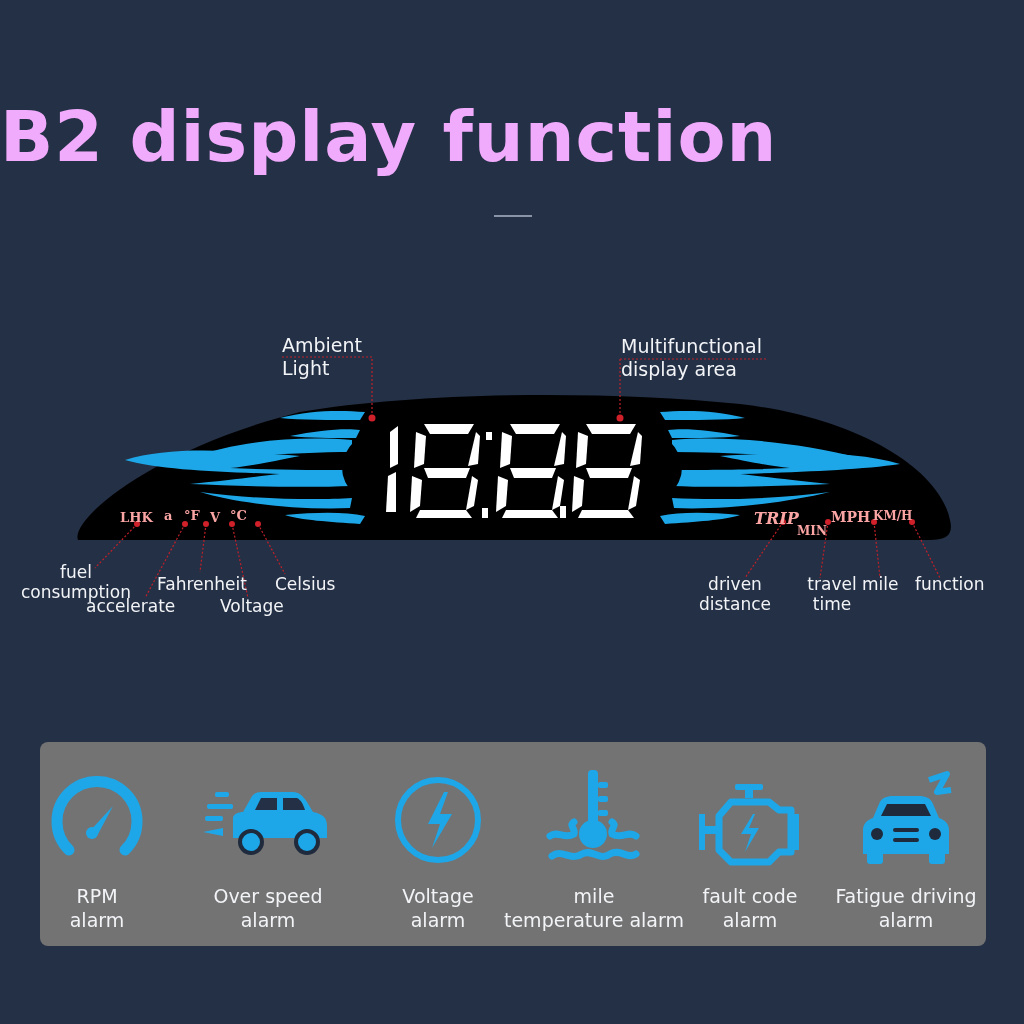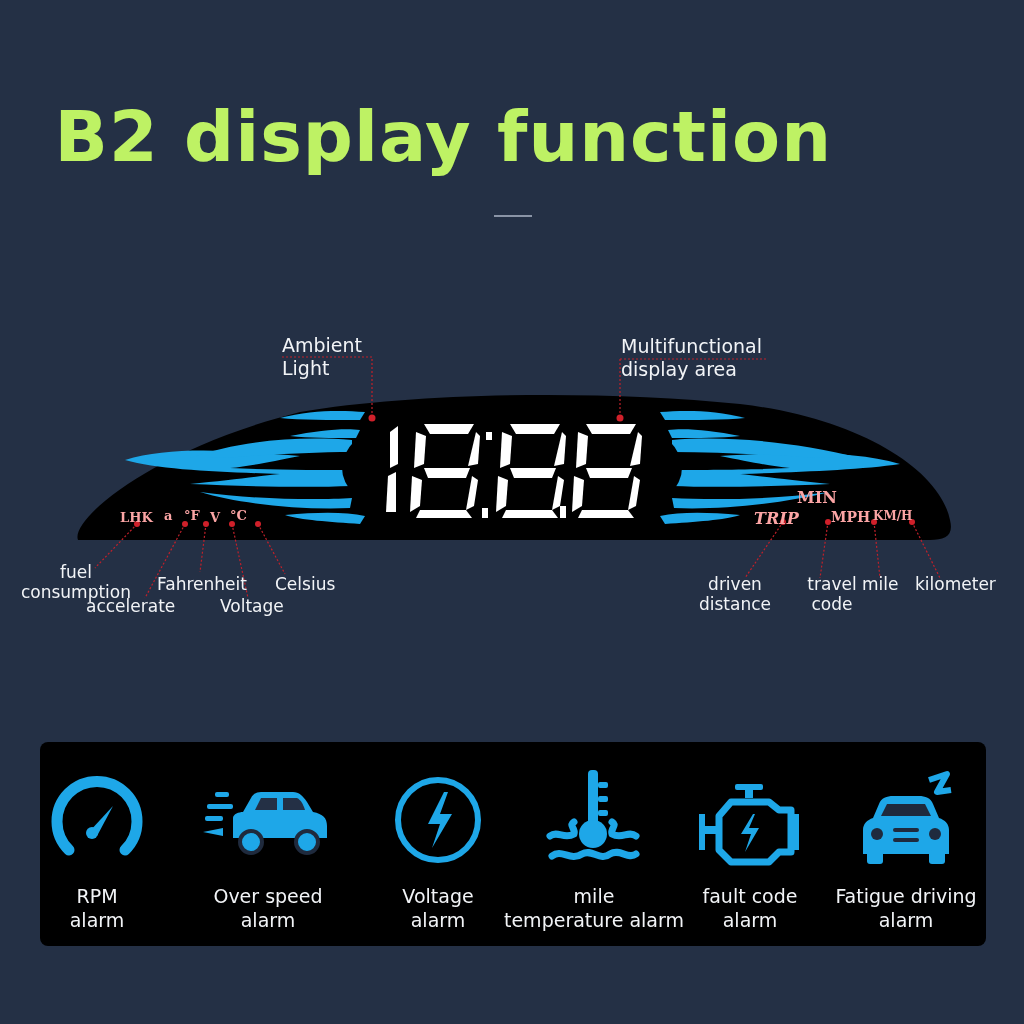--- a/index.html
+++ b/index.html
@@ -5,41 +5,41 @@
   * { margin:0; padding:0; box-sizing:border-box; }
   html, body { width:1024px; height:1024px; overflow:hidden; }
   body {
     background:#243045;
     font-family:"DejaVu Sans", "Liberation Sans", sans-serif;
     color:#ffffff;
     position:relative;
   }
   .title {
     position:absolute; left:0; top:96px; width:832px;
-    text-align:right; font-size:70px; font-weight:bold;
-    letter-spacing:1px; color:#bef264;
+    text-align:left; font-size:70px; font-weight:bold;
+    letter-spacing:1px; color:#f0abfc;
     font-family:"DejaVu Sans", sans-serif;
   }
   .divider {
     position:absolute; left:494px; top:215px; width:38px; height:2px;
     background:#8a94a6;
   }
   .hud { position:absolute; left:0; top:0; width:1024px; height:1024px; }
   .lbl {
     position:absolute; font-size:17px; line-height:20px; color:#f2f4f7;
     white-space:nowrap; font-family:"DejaVu Sans", sans-serif;
   }
   .lbl.c { text-align:center; }
   .ind {
     position:absolute; font-weight:bold; font-size:13px; color:#fca5a5;
     font-family:"DejaVu Serif", serif; white-space:nowrap;
   }
   .panel {
     position:absolute; left:40px; top:742px; width:946px; height:204px;
-    background:#000000; border-radius:8px;
+    background:#737373; border-radius:8px;
   }
   .feature {
     position:absolute; top:0; width:160px; height:204px;
   }
   .feature svg { position:absolute; left:50%; top:28px; transform:translateX(-50%); }
   .feature .flabel {
     position:absolute; top:142px; left:-20px; width:200px;
     text-align:center; font-size:19px; line-height:24px; color:#f2f4f7;
   }
 </style>
@@ -158,43 +158,43 @@
     <div>display area</div>
   </div>
 
   <span class="ind" style="left:120px;top:510px;">LHK</span>
   <span class="ind" style="left:164px;top:508px;">a</span>
   <span class="ind" style="left:184px;top:508px;">°F</span>
   <span class="ind" style="left:210px;top:510px;">V</span>
   <span class="ind" style="left:230px;top:508px;">°C</span>
 
   <span class="ind" style="left:754px;top:509px;font-style:italic;font-size:16px;">TRIP</span>
-  <span class="ind" style="left:797px;top:488px;font-size:16px;">MIN</span>
+  <span class="ind" style="left:797px;top:524px;font-size:12px;">MIN</span>
   <span class="ind" style="left:831px;top:509px;font-size:14px;">MPH</span>
   <span class="ind" style="left:873px;top:509px;font-size:12px;">KM/H</span>
 
   <div class="lbl c" style="left:20px;top:562px;width:112px;">
     <div>fuel</div>
     <div>consumption</div>
   </div>
   <div class="lbl" style="left:86px;top:596px;">accelerate</div>
   <div class="lbl" style="left:157px;top:574px;">Fahrenheit</div>
   <div class="lbl" style="left:220px;top:596px;">Voltage</div>
   <div class="lbl" style="left:275px;top:574px;">Celsius</div>
 
   <div class="lbl c" style="left:693px;top:574px;width:84px;">
     <div>driven</div>
     <div>distance</div>
   </div>
   <div class="lbl c" style="left:788px;top:574px;width:62px;margin-left:13px;">
     <div>travel</div>
-    <div>code</div>
+    <div>time</div>
   </div>
   <div class="lbl" style="left:862px;top:574px;">mile</div>
-  <div class="lbl" style="left:915px;top:574px;">kilometer</div>
+  <div class="lbl" style="left:915px;top:574px;">function</div>
 </div>
 
 <div class="panel">
 
   <div class="feature" style="left:-23px;">
     <svg width="100" height="100" viewBox="0 0 100 100">
       <path d="M 22 80 A 40 40 0 1 1 78 80" fill="none" stroke="#1ea7e8" stroke-width="11" stroke-linecap="round"></path>
       <path d="M 42 62 L 66 36 L 50 66 Z" fill="#1ea7e8"></path>
       <circle cx="45" cy="63" r="6" fill="#1ea7e8"></circle>
     </svg>

